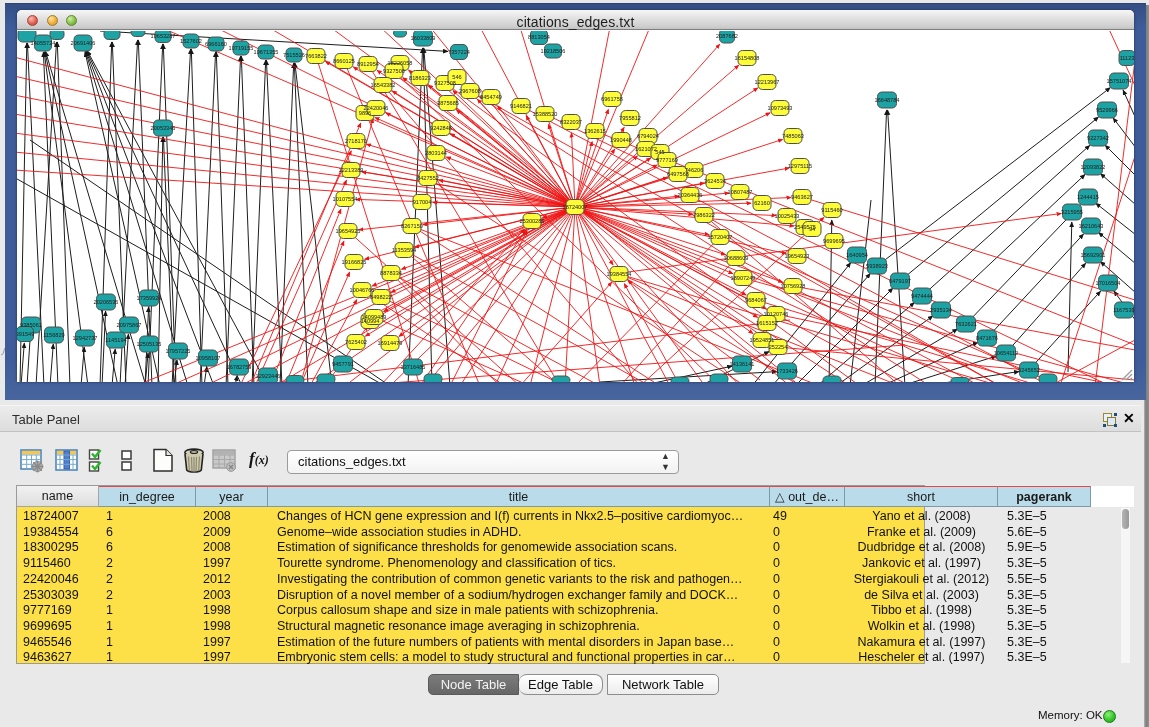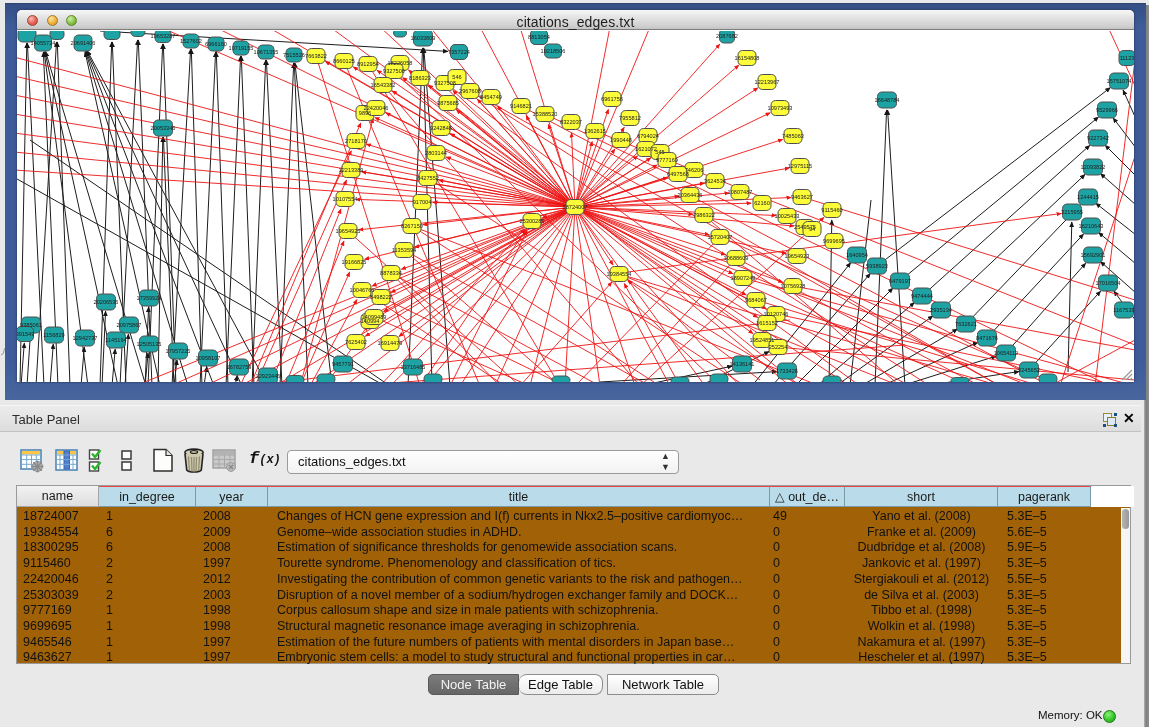--- a/index.html
+++ b/index.html
@@ -34,22 +34,22 @@
 #floatic { position:absolute; left:1103px; top:7px; width:14px; height:14px; }
 #closeic { position:absolute; left:1123px; top:4px; font-size:14px; font-weight:bold; color:#000; }
 
 #toolbar { position:absolute; left:0; top:33px; width:100%; height:50px; }
 .tbtn { position:absolute; top:13px; }
 #dropdown { position:absolute; left:287px; top:17px; width:392px; height:24px;
   background:linear-gradient(180deg,#ffffff,#f2f2f2); border:1px solid #9b9b9b; border-radius:4px;
   font-size:13px; color:#111; line-height:22px; padding-left:10px; }
 #dropdown .arrows { position:absolute; right:8px; top:0px; font-size:9px; color:#333; line-height:11px; text-align:center; }
 
-#tablewrap { position:absolute; left:16px; top:85px; width:1115px; height:179px;
-  background:#a16207; border:1px solid #9a9a9a; }
+#tablewrap { position:absolute; left:16px; top:85px; width:909px; height:179px;
+  background:#fde047; border:1px solid #9a9a9a; }
 #thead { position:absolute; left:0; top:0; height:21px; width:1117px; background:#fff; }
 .th { position:absolute; top:0; height:21px; font-size:12.5px; color:#1a1a1a;
   text-align:center; line-height:21px; background:#badcea;
   border-right:1px solid #7a9aa8; border-bottom:1px solid #7a9aa8; border-top:1px solid #ef4444; }
 .th.gray { background:linear-gradient(180deg,#f2f2f2,#dedede); border-right:1px solid #a5a5a5;
   border-bottom:1px solid #a5a5a5; border-top:none; }
 .tr { position:absolute; left:0; width:1100px; height:16px; font-size:12.5px; color:#111; }
 .tr div { position:absolute; top:0; height:16px; line-height:16px; white-space:nowrap; overflow:hidden; }
 .c0 { left:6px;  width:80px; }
 .c1 { left:89px; width:90px; }
@@ -708,32 +708,32 @@
           <line x1="7" y1="8" x2="7" y2="21"></line>
           <line x1="12.5" y1="8" x2="12.5" y2="21"></line>
           <line x1="18" y1="8" x2="18" y2="21"></line>
           <line x1="1" y1="8" x2="23" y2="8"></line>
           <line x1="1" y1="12.5" x2="23" y2="12.5"></line>
           <line x1="1" y1="17" x2="23" y2="17"></line>
         </g>
         <circle cx="19" cy="20" r="4.4" fill="#bdbdbd" stroke="#9a9a9a"></circle>
         <path d="M17 18 l4 4 M21 18 l-4 4" stroke="#888" stroke-width="1.4"></path>
       </svg>
-      <div class="tbtn" style="left:249px;top:16px;font-size:17px;font-style:italic;font-family:Liberation Mono, monospace;font-weight:bold;color:#111;">f<span style="font-size:12px;">(x)</span></div>
+      <div class="tbtn" style="left:249px;top:16px;font-size:17px;font-style:italic;font-family:Liberation Serif, serif;font-weight:bold;color:#111;">f<span style="font-size:12px;">(x)</span></div>
       <div id="dropdown">citations_edges.txt<div class="arrows">▲<br>▼</div></div>
     </div>
   <div id="tablewrap">
     <div id="thead">
       <div class="th gray" style="left:0;width:82px;">name</div>
       <div class="th" style="left:82px;width:97px;">in_degree</div>
       <div class="th" style="left:179px;width:72px;">year</div>
       <div class="th" style="left:251px;width:502px;">title</div>
       <div class="th" style="left:753px;width:75px;">△ out_de…</div>
       <div class="th" style="left:828px;width:153px;">short</div>
-      <div class="th" style="left:981px;width:93px;">pagerank</div>
+      <div class="th" style="left:981px;width:93px;font-weight:bold;">pagerank</div>
     </div>
     <div id="tbody">
         <div class="tr" style="top:22.0px">
           <div class="c0">18724007</div>
           <div class="c1">1</div>
           <div class="c2">2008</div>
           <div class="c3">Changes of HCN gene expression and I(f) currents in Nkx2.5–positive cardiomyoc…</div>
           <div class="c4">49</div>
           <div class="c5">Yano et al. (2008)</div>
           <div class="c6">5.3E–5</div>

